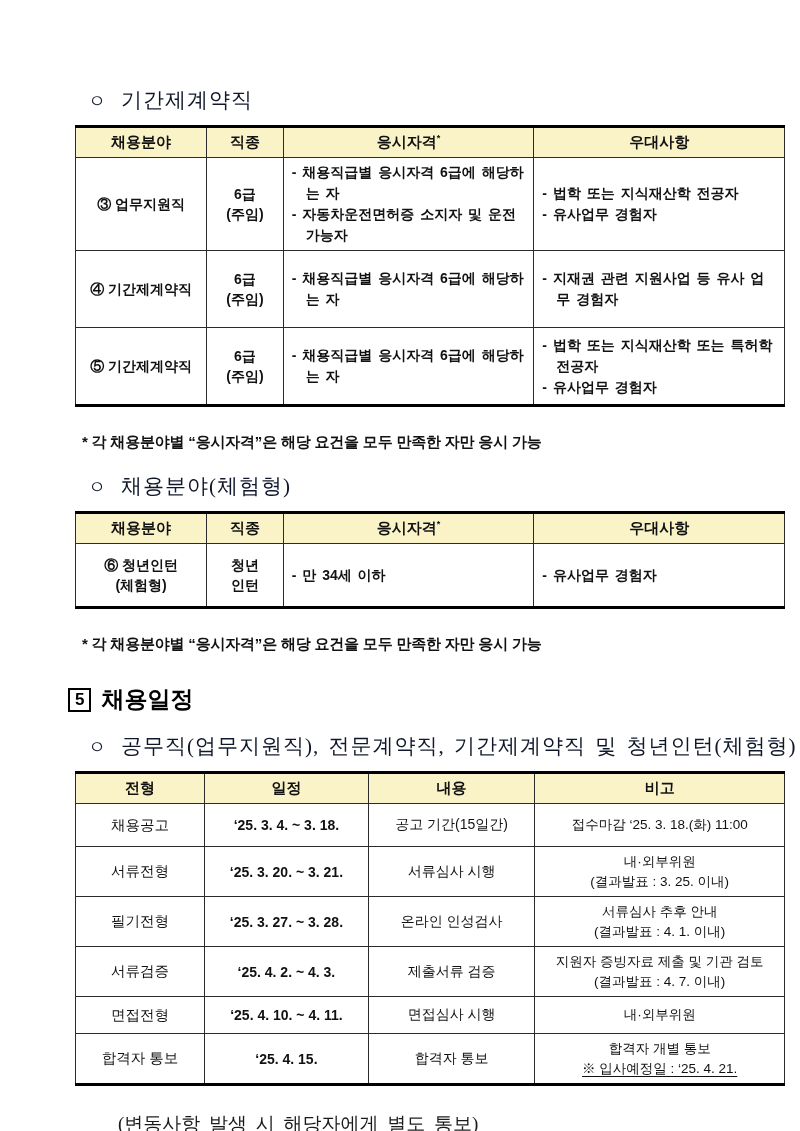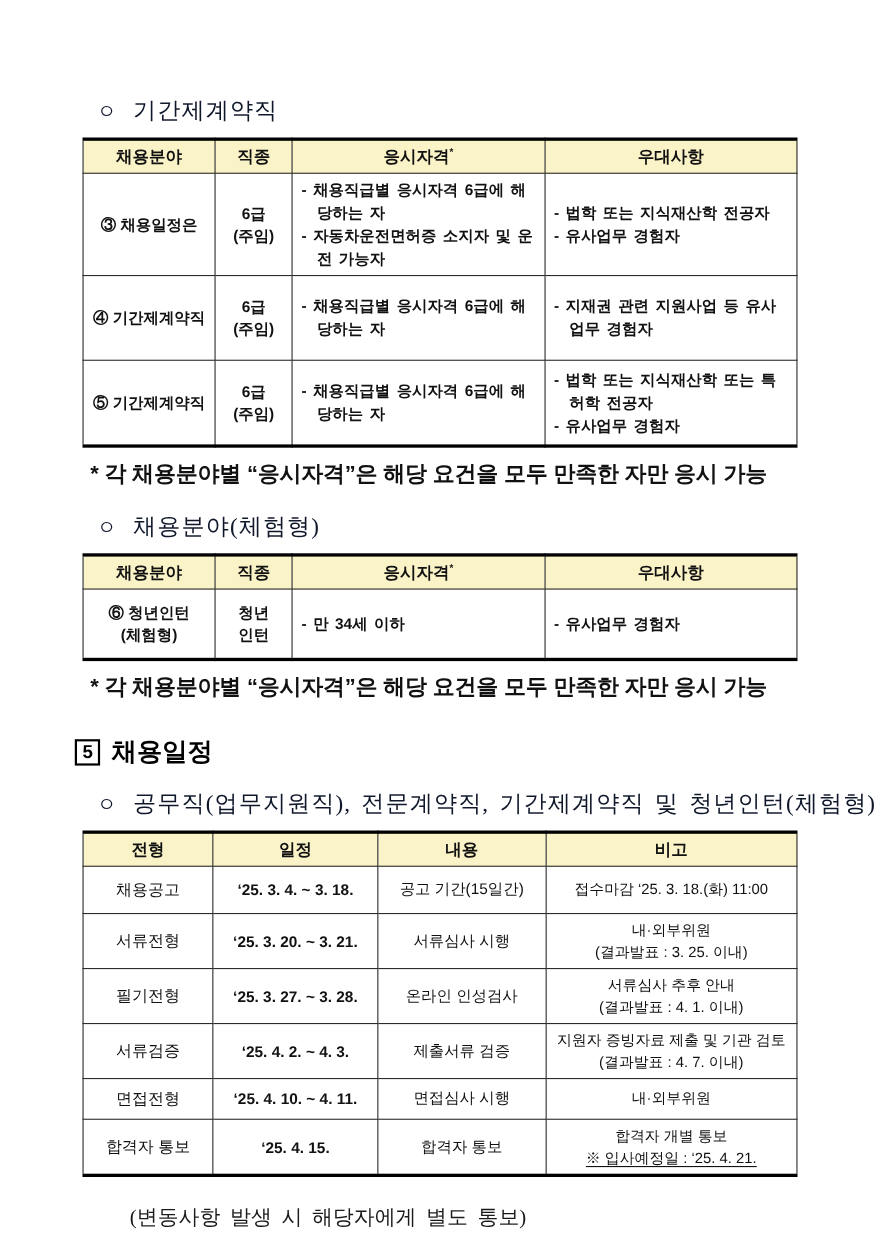--- a/index.html
+++ b/index.html
@@ -40,21 +40,21 @@
     font-size: 17px;
     line-height: 20px;
     padding: 0 5px;
     margin-right: 10px;
     font-weight: bold;
   }
 
   
   table {
     border-collapse: collapse;
-    width: 650px;
+    width: 710px;
     margin: 11px 12px 0 75px;
     table-layout: fixed;
   }
   table.tbl {
     border-top: 3px solid #000;
     border-bottom: 3px solid #000;
   }
   th, td { border: 1px solid #2b2b2b; }
   th {
     background: #FAF3C7;
@@ -99,22 +99,22 @@
   #tbl-sched .srow-4 td { height: 30px; }
   #tbl-sched .srow-5 td { height: 43px; }
   .ul-bold {
     font-weight: normal;
     text-decoration: underline;
     text-underline-offset: 3px;
   }
 
   
   .footnote {
-    margin: 10px 0 0 82px;
-    font-size: 20px;
+    margin: 26px 0 0 82px;
+    font-size: 15px;
     font-weight: bold;
     letter-spacing: -0.2px;
     white-space: nowrap;
   }
   .note {
     margin: 22px 0 0 88px;
     font-family: "Liberation Serif", serif;
     font-size: 19px;
     line-height: 1.65;
     word-spacing: 4px;
@@ -138,21 +138,21 @@
         <col style="width:35.35%">
       </colgroup>
     <tbody>
         <tr>
       <th>채용분야</th>
       <th>직종</th>
       <th><span>응시자격</span><sup>*</sup></th>
       <th>우대사항</th>
     </tr>
     <tr class="row-0">
-      <td class="c field">③ 채용일정은</td>
+      <td class="c field">③ 업무지원직</td>
       <td class="c grade">
             <div>6급</div>
             <div>(주임)</div>
           </td>
       <td>
             <div class="li">- 채용직급별 응시자격 6급에 해당하는 자</div>
             <div class="li">- 자동차운전면허증 소지자 및 운전 가능자</div>
           </td>
       <td>
             <div class="li">- 법학 또는 지식재산학 전공자</div>

